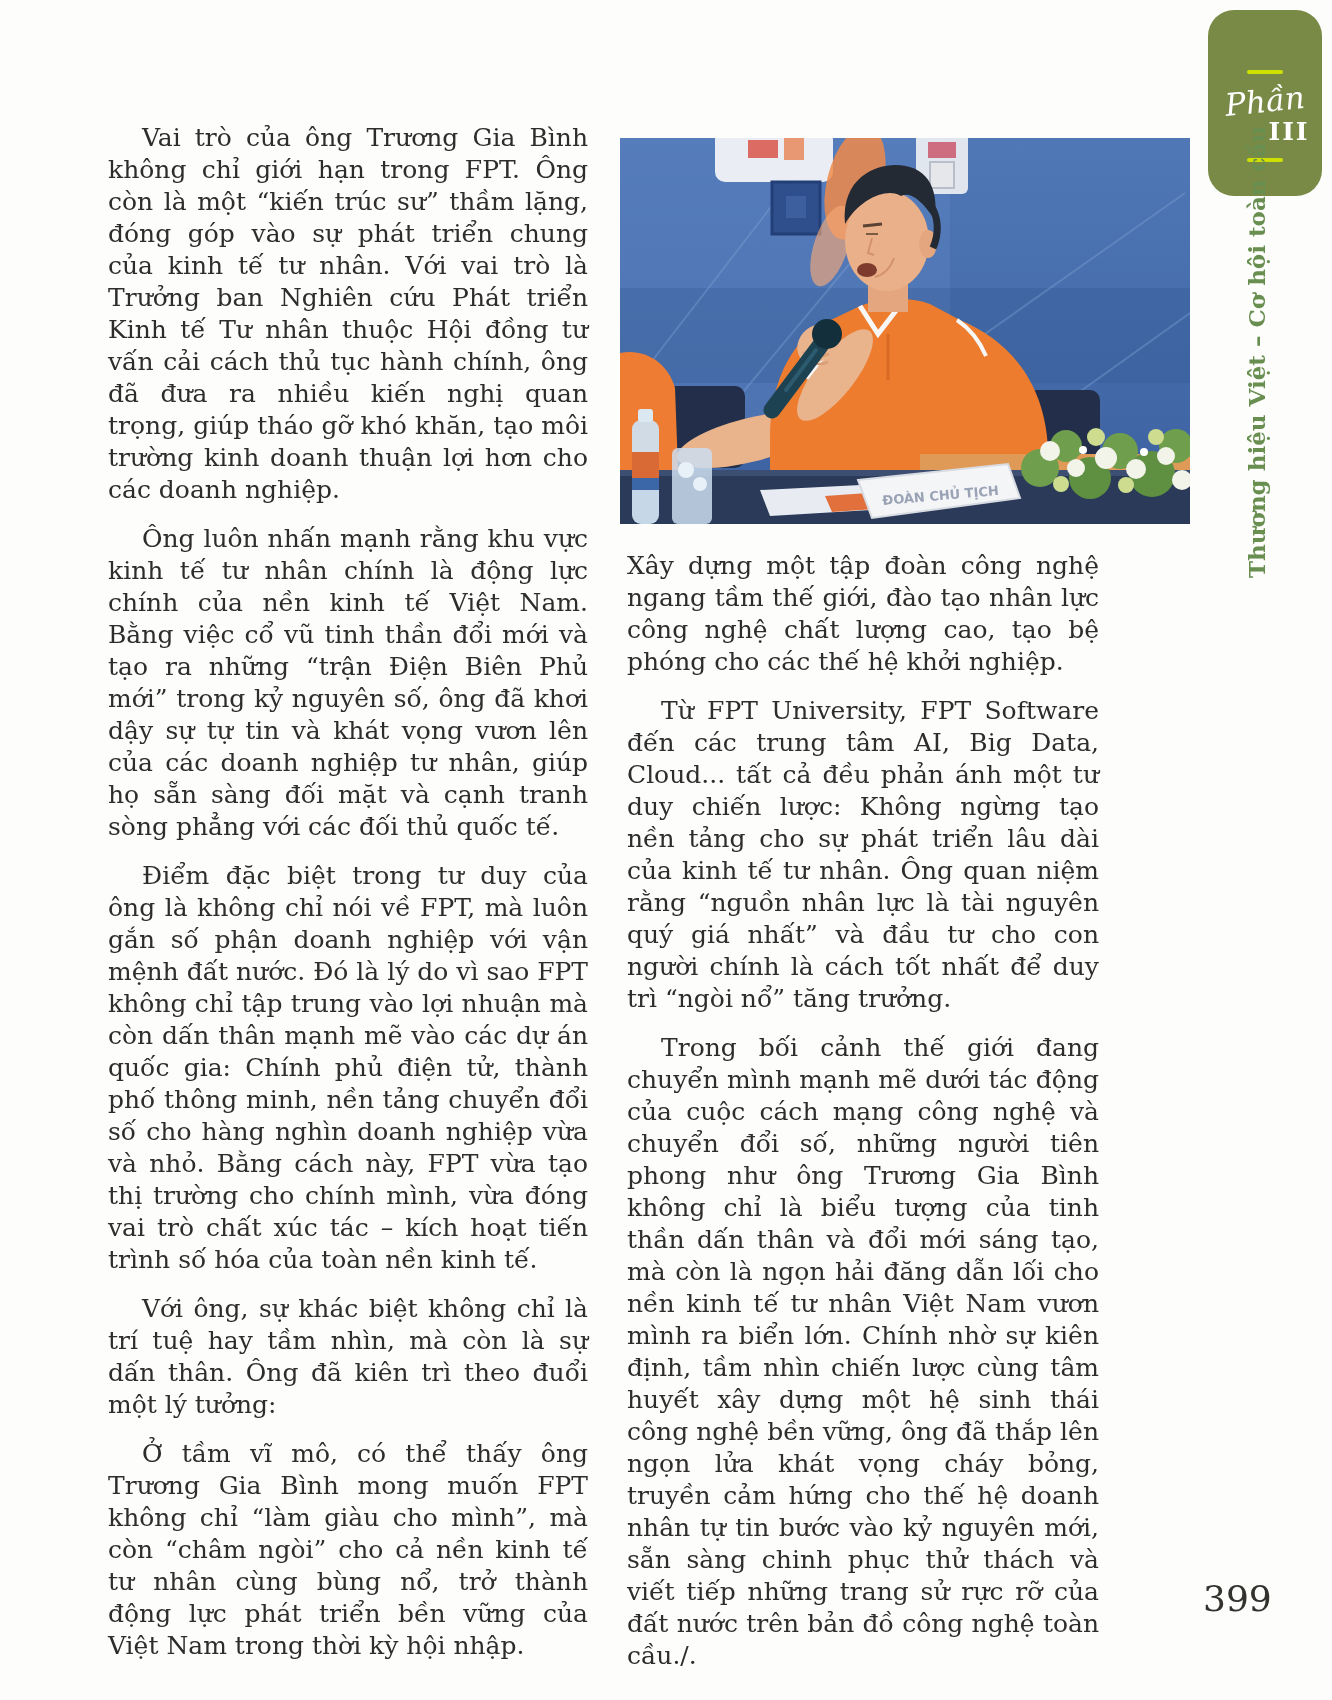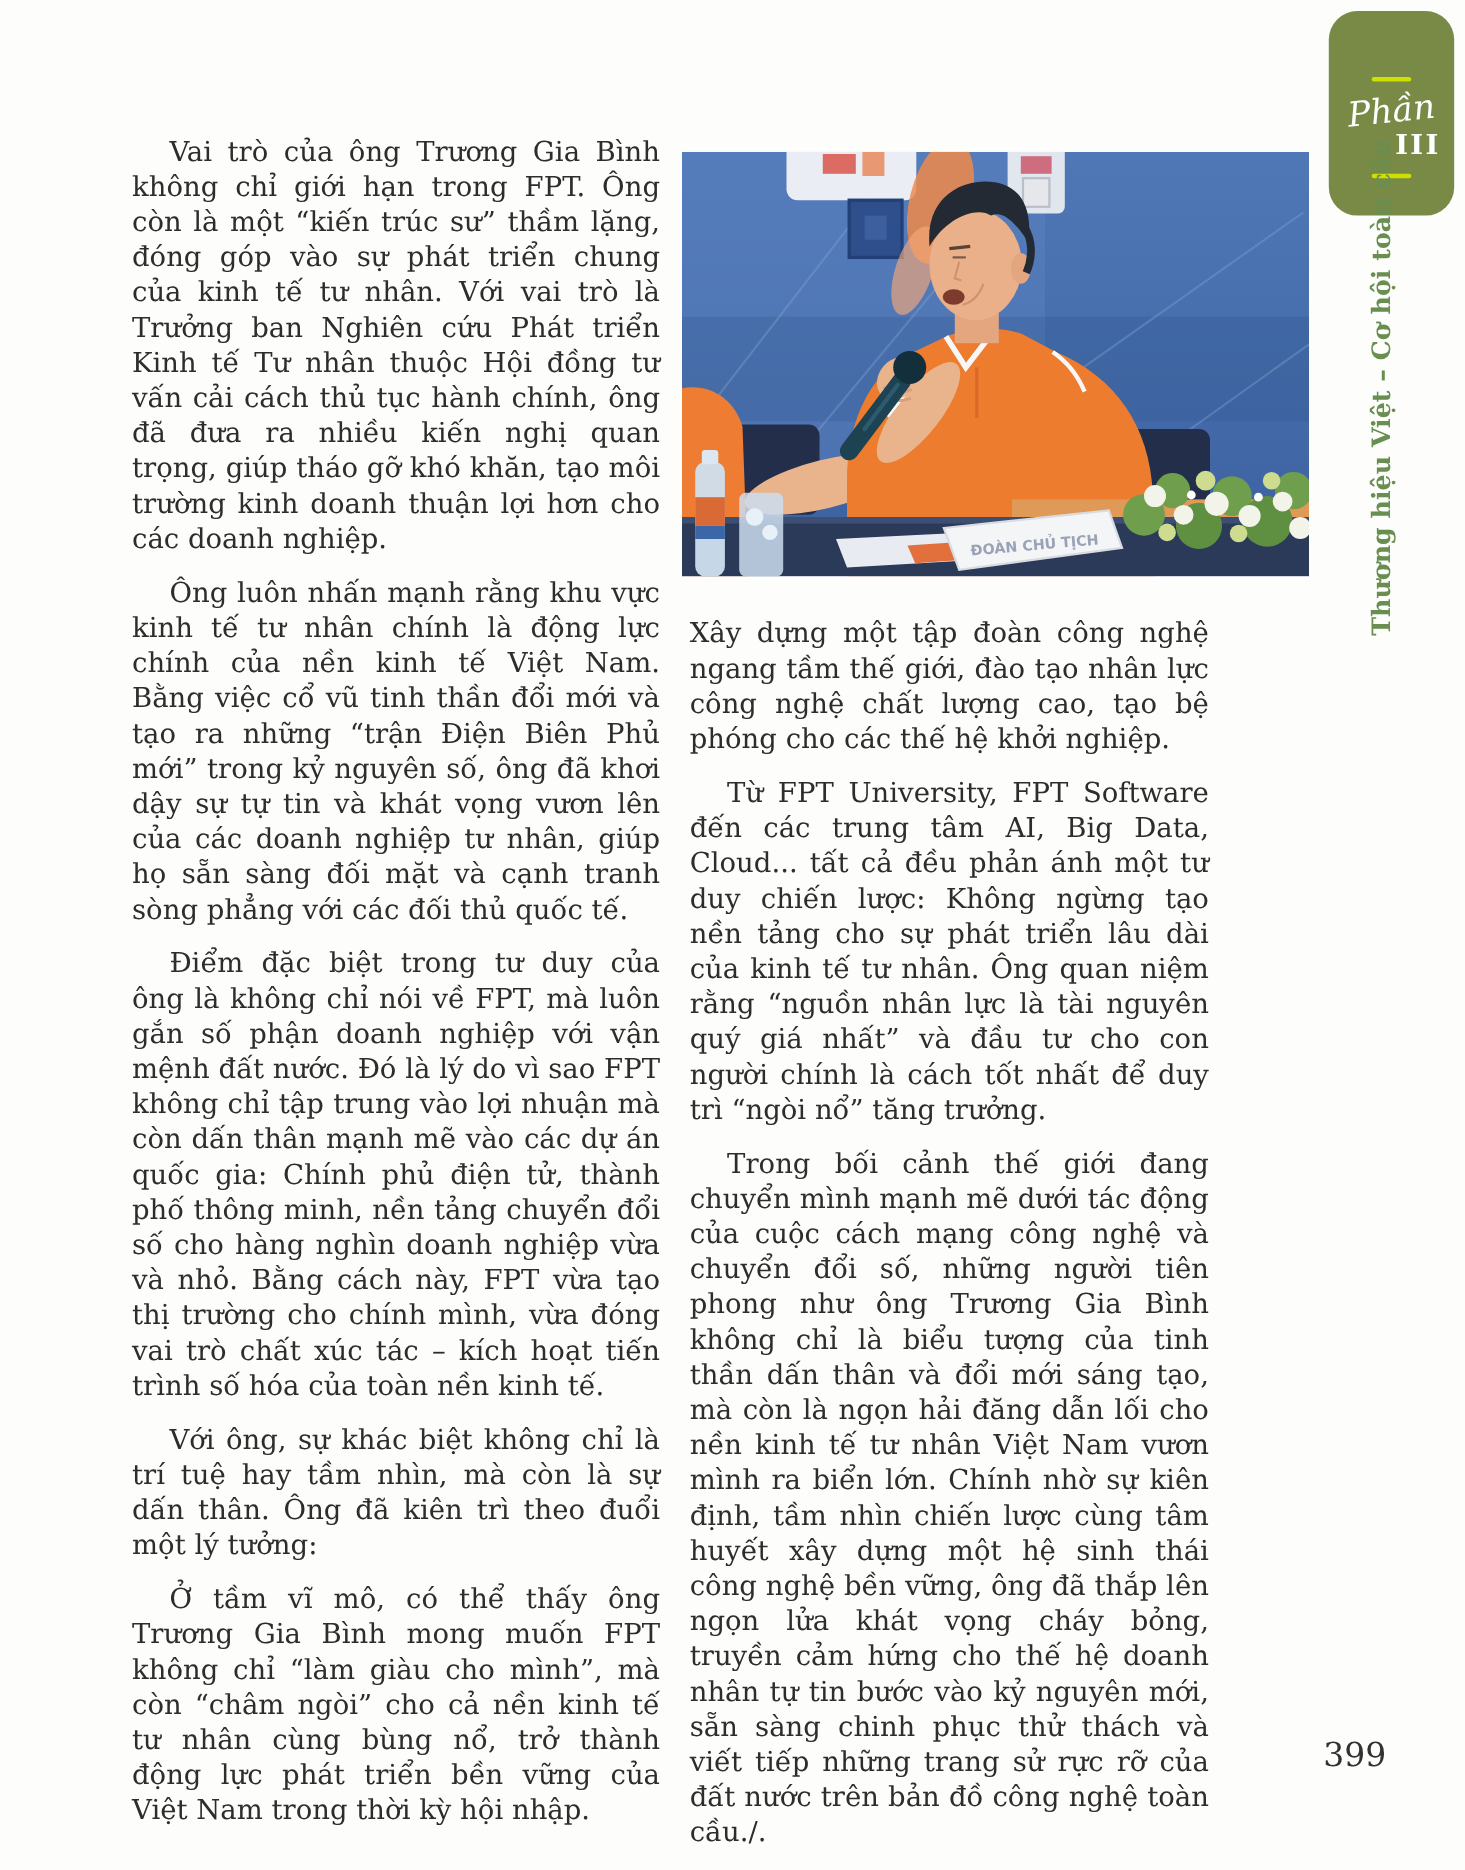--- a/index.html
+++ b/index.html
@@ -18,22 +18,22 @@
   .col { position: absolute; }
   .col p {
     font-size: 25px;
     line-height: 32px;
     color: #2e2d2b;
     text-align: justify;
     text-indent: 34px;
     margin-bottom: 17px;
   }
   .col p.no-indent { text-indent: 0; }
-  .col-left  { left: 108px; top: 122px; width: 480px; margin-left: 12px; }
-  .col-right { left: 627px; top: 550px; width: 472px; margin-top: 10px; }
+  .col-left  { left: 108px; top: 122px; width: 480px; }
+  .col-right { left: 627px; top: 550px; width: 472px; }
 
   
   .photo-wrap {
     position: absolute;
     left: 620px; top: 138px;
     width: 570px; height: 386px;
     overflow: hidden;
   }
   .photo-wrap svg { display: block; }
 
@@ -86,21 +86,21 @@
     font-weight: bold;
     font-size: 23px;
     color: #688e50;
   }
 
   
   .page-number {
     position: absolute;
     left: 1203px; top: 1578px;
     font-family: "DejaVu Serif", serif;
-    font-size: 30px;
+    font-size: 36px;
     color: #33322f;
   }
 </style>
 </head>
 <body>
 
 <div class="page">
 
   <div class="col col-left">
     <p>Vai trò của ông Trương Gia Bình không chỉ giới hạn trong FPT. Ông còn là một “kiến trúc sư” thầm lặng, đóng góp vào sự phát triển chung của kinh tế tư nhân. Với vai trò là Trưởng ban Nghiên cứu Phát triển Kinh tế Tư nhân thuộc Hội đồng tư vấn cải cách thủ tục hành chính, ông đã đưa ra nhiều kiến nghị quan trọng, giúp tháo gỡ khó khăn, tạo môi trường kinh doanh thuận lợi hơn cho các doanh nghiệp.</p>

